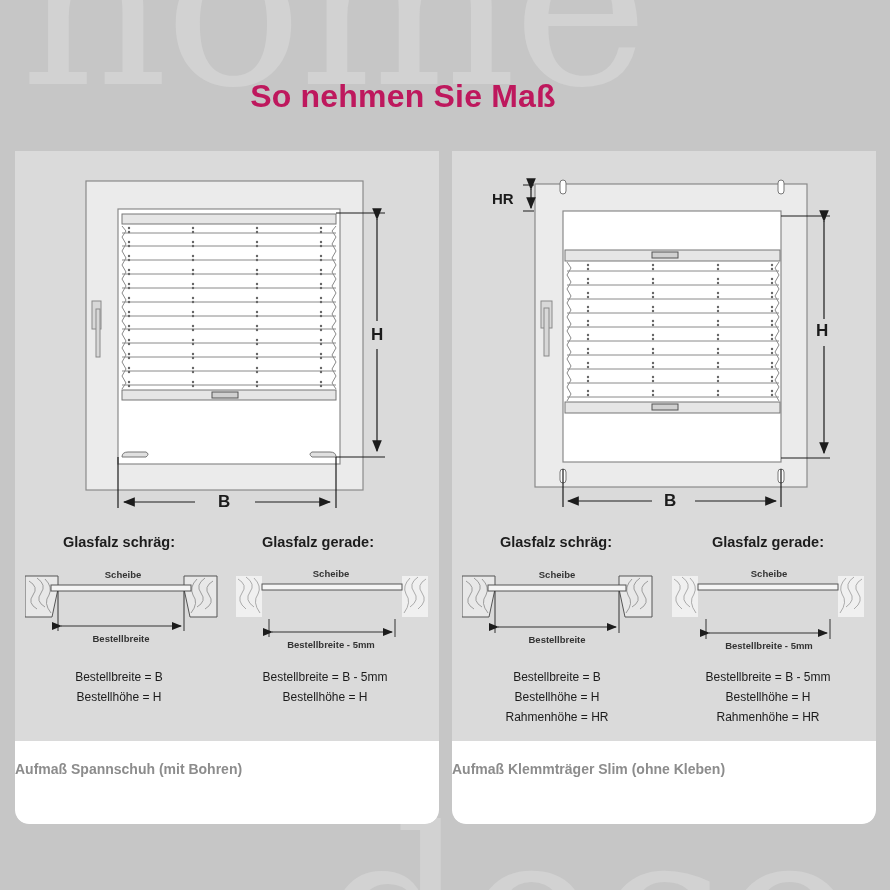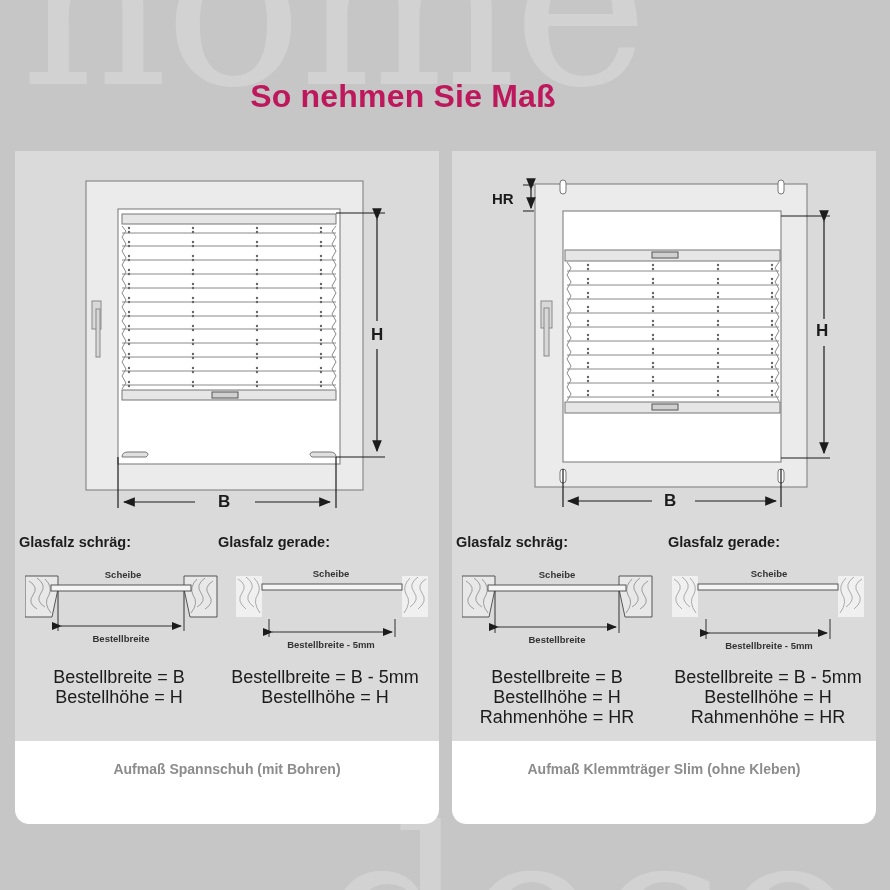--- a/index.html
+++ b/index.html
@@ -40,44 +40,43 @@
   }
   .card-left { left: 15px; }
   .card-right { left: 452px; }
   .card .diagram { position: absolute; left: 0; top: 0; }
   .card .section-title {
     position: absolute;
     top: 383px;
     font-weight: bold;
     font-size: 14.5px;
     color: #1c1c1c;
-    text-align: left;
+    text-align: center;
     width: 200px;
   }
   .card .profile { position: absolute; top: 418px; }
   .formulas {
     position: absolute;
     top: 516px;
     width: 200px;
     text-align: center;
-    font-size: 18px;
+    font-size: 12px;
     line-height: 20px;
     color: #1c1c1c;
   }
   .card-footer {
     position: absolute;
     left: 0; right: 0; bottom: 0;
     height: 83px;
     background: #ffffff;
     border-radius: 0 0 14px 14px;
     color: #8c8c8c;
     font-weight: bold;
     font-size: 14px;
     line-height: 19px;
-    text-align: center;
     padding-top: 19px;
   }
 </style>
 </head>
 <body>
 
 <div class="watermark wm-top">home</div>
 <div class="watermark wm-bottom">deco</div>
 
 <h1 class="page-title">So nehmen Sie Maß</h1>

